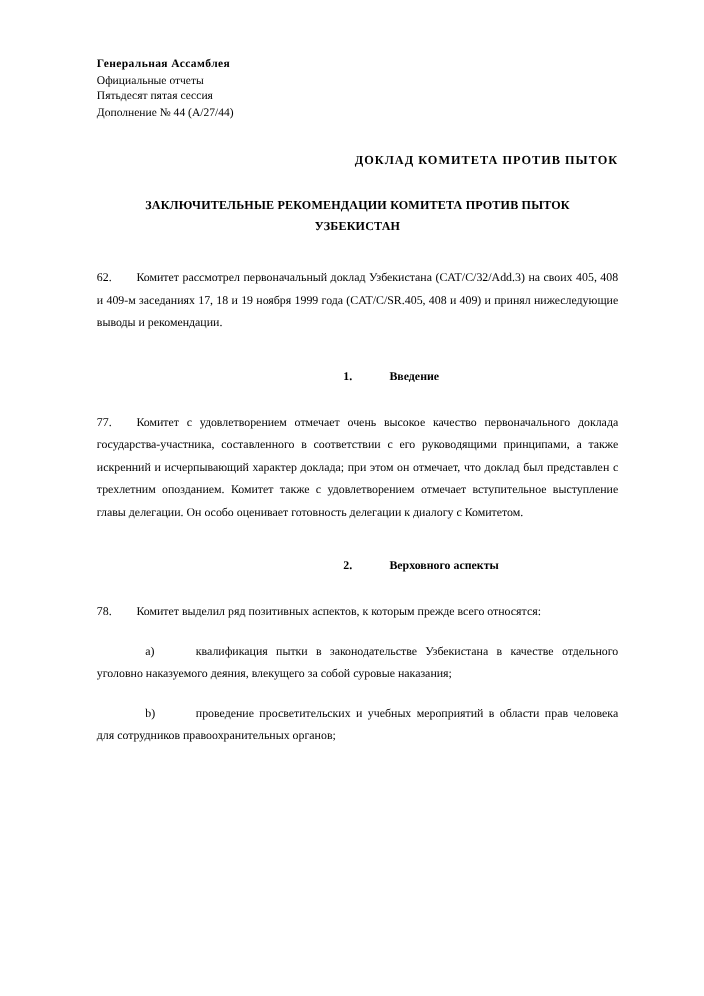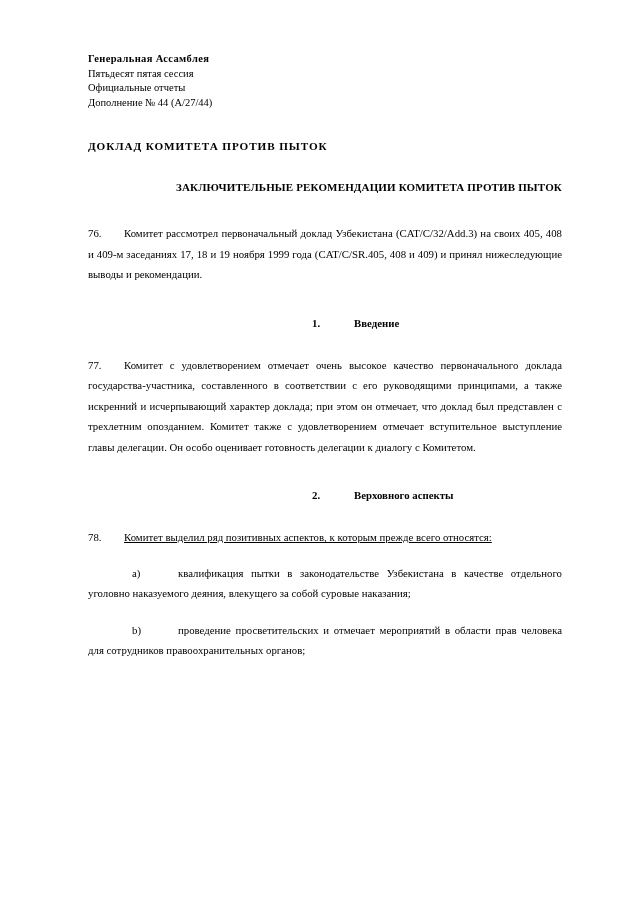--- a/index.html
+++ b/index.html
@@ -28,47 +28,46 @@
     line-height: 14.6px;
   }
   .masthead div {
     white-space: nowrap;
   }
   .masthead .mh-bold {
     font-weight: bold;
     letter-spacing: 0.35px;
   }
   .doc-title {
-    text-align: left;
+    text-align: right;
     font-weight: bold;
     font-size: 11.2px;
     letter-spacing: 0.9px;
     margin: 0 0 26px 0;
   }
   .doc-subtitle {
-    text-align: right;
+    text-align: center;
     font-weight: bold;
     font-size: 11px;
     letter-spacing: 0.15px;
     line-height: 19px;
     margin: 0 0 26px 0;
   }
   .doc-subtitle .sub-line2 {
     display: block;
   }
   p.body-par {
     margin: 0 0 16px 0;
     font-size: 10.8px;
     line-height: 20.5px;
     text-align: justify;
     text-justify: inter-word;
   }
   p.body-par.tight {
     margin-bottom: 15px;
-    text-decoration: underline;
   }
   .num {
     display: inline-block;
     width: 36px;
   }
   .letter {
     display: inline-block;
     width: 44px;
   }
   p.list-item {
@@ -96,33 +95,34 @@
   .spacer-md { height: 12px; }
   .spacer-sm { height: 6px; }
 </style>
 </head>
 <body>
 
 <div class="page">
 
   <div class="masthead">
     <div class="mh-bold">Генеральная Ассамблея</div>
+    <div>Официальные отчеты</div>
     <div>Пятьдесят пятая сессия</div>
-    <div>Официальные отчеты</div>
     <div>Дополнение № 44 (A/27/44)</div>
   </div>
 
   <div class="doc-title">ДОКЛАД КОМИТЕТА ПРОТИВ ПЫТОК</div>
 
   <div class="doc-subtitle">
     <span>ЗАКЛЮЧИТЕЛЬНЫЕ РЕКОМЕНДАЦИИ КОМИТЕТА ПРОТИВ ПЫТОК</span>
+    <span class="sub-line2">УЗБЕКИСТАН</span>
   </div>
 
   <p class="body-par">
-    <span class="num">76.</span><span>Комитет рассмотрел первоначальный доклад Узбекистана (CAT/C/32/Add.3) на своих 405, 408 и 409-м заседаниях 17, 18 и 19 ноября 1999 года (CAT/C/SR.405, 408 и 409) и принял нижеследующие выводы и рекомендации.</span>
+    <span class="num">62.</span><span>Комитет рассмотрел первоначальный доклад Узбекистана (CAT/C/32/Add.3) на своих 405, 408 и 409-м заседаниях 17, 18 и 19 ноября 1999 года (CAT/C/SR.405, 408 и 409) и принял нижеследующие выводы и рекомендации.</span>
   </p>
 
   <div class="spacer-md"></div>
 
   <div class="section-head">
     <span class="sec-num">1.</span><span>Введение</span>
   </div>
 
   <div class="spacer-sm"></div>
 
@@ -140,19 +140,19 @@
 
   <p class="body-par tight">
     <span class="num">78.</span><span>Комитет выделил ряд позитивных аспектов, к которым прежде всего относятся:</span>
   </p>
 
   <p class="list-item">
     <span class="letter">a)</span><span>квалификация пытки в законодательстве Узбекистана в качестве отдельного уголовно наказуемого деяния, влекущего за собой суровые наказания;</span>
   </p>
 
   <p class="list-item">
-    <span class="letter">b)</span><span>проведение просветительских и отмечает мероприятий в области прав человека для сотрудников правоохранительных органов;</span>
+    <span class="letter">b)</span><span>проведение просветительских и учебных мероприятий в области прав человека для сотрудников правоохранительных органов;</span>
   </p>
 
 
 
 
 </div>
 
 </body></html>

